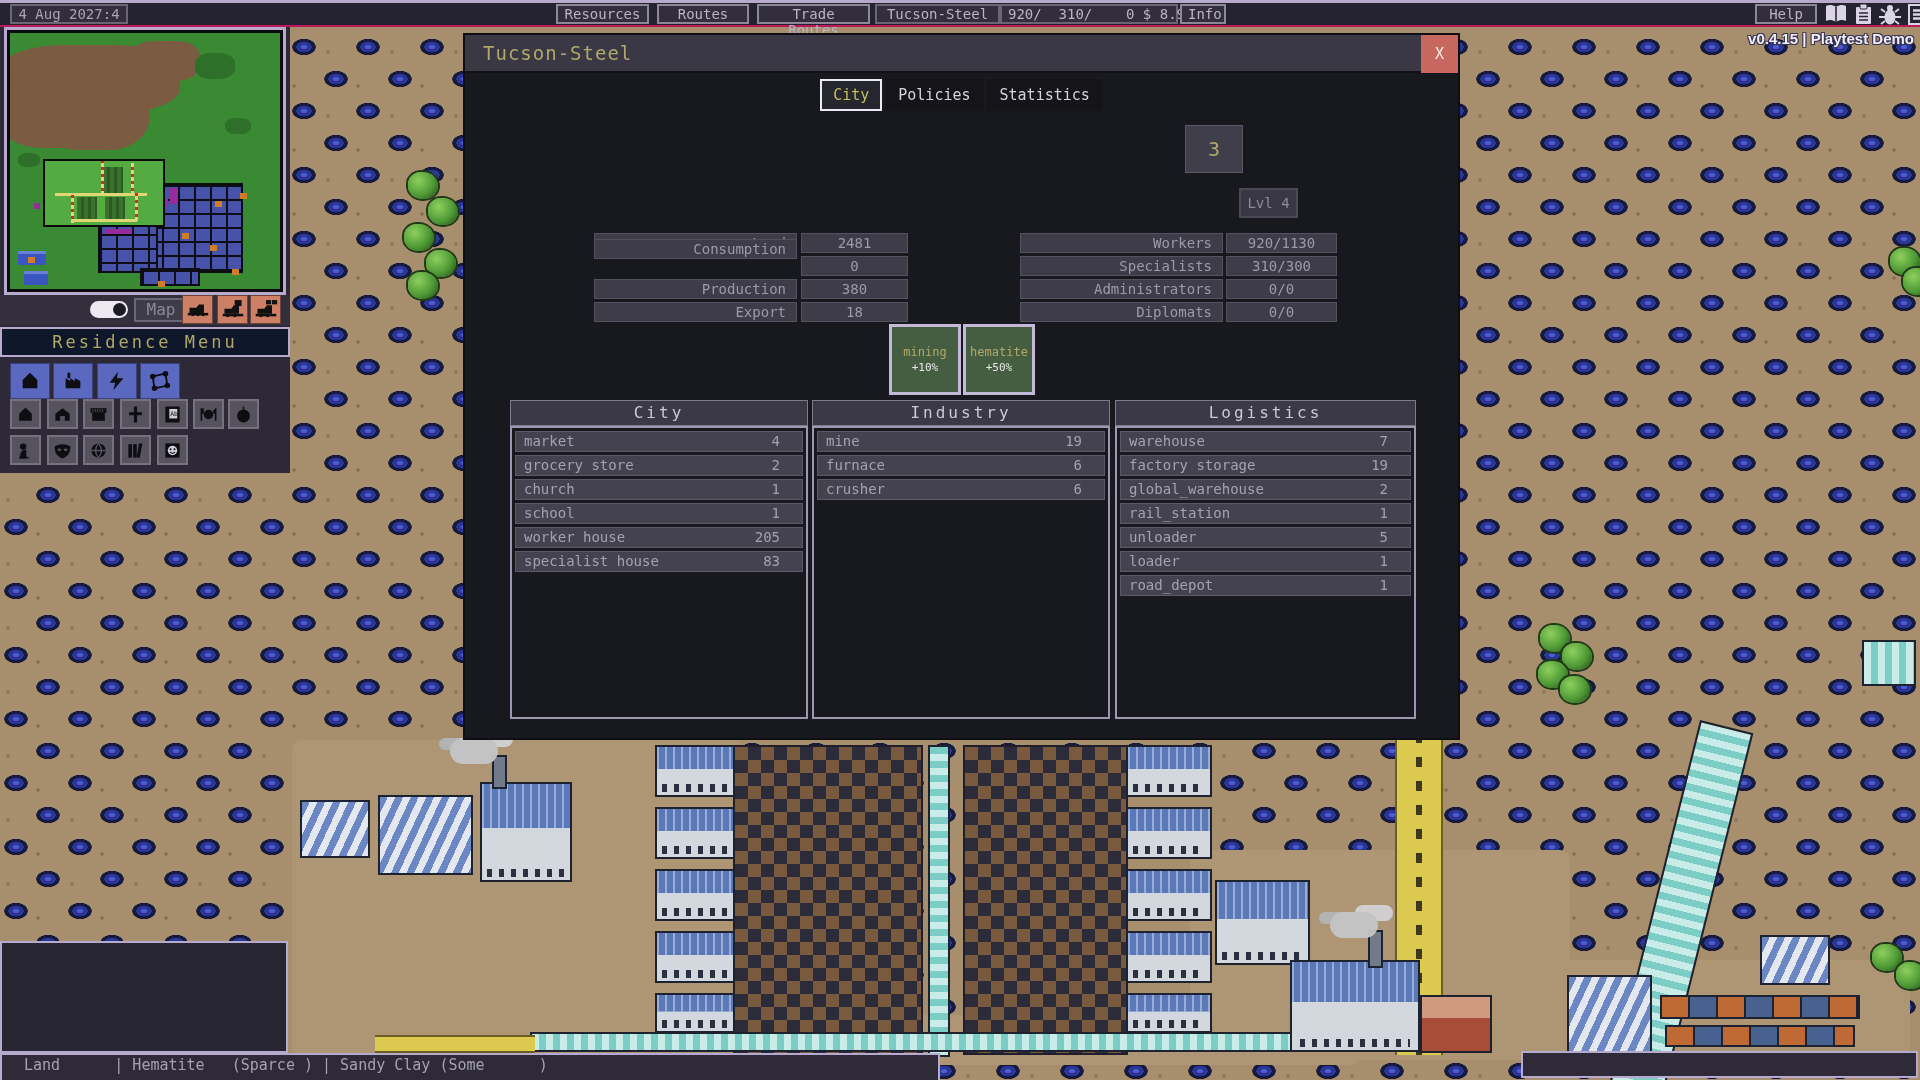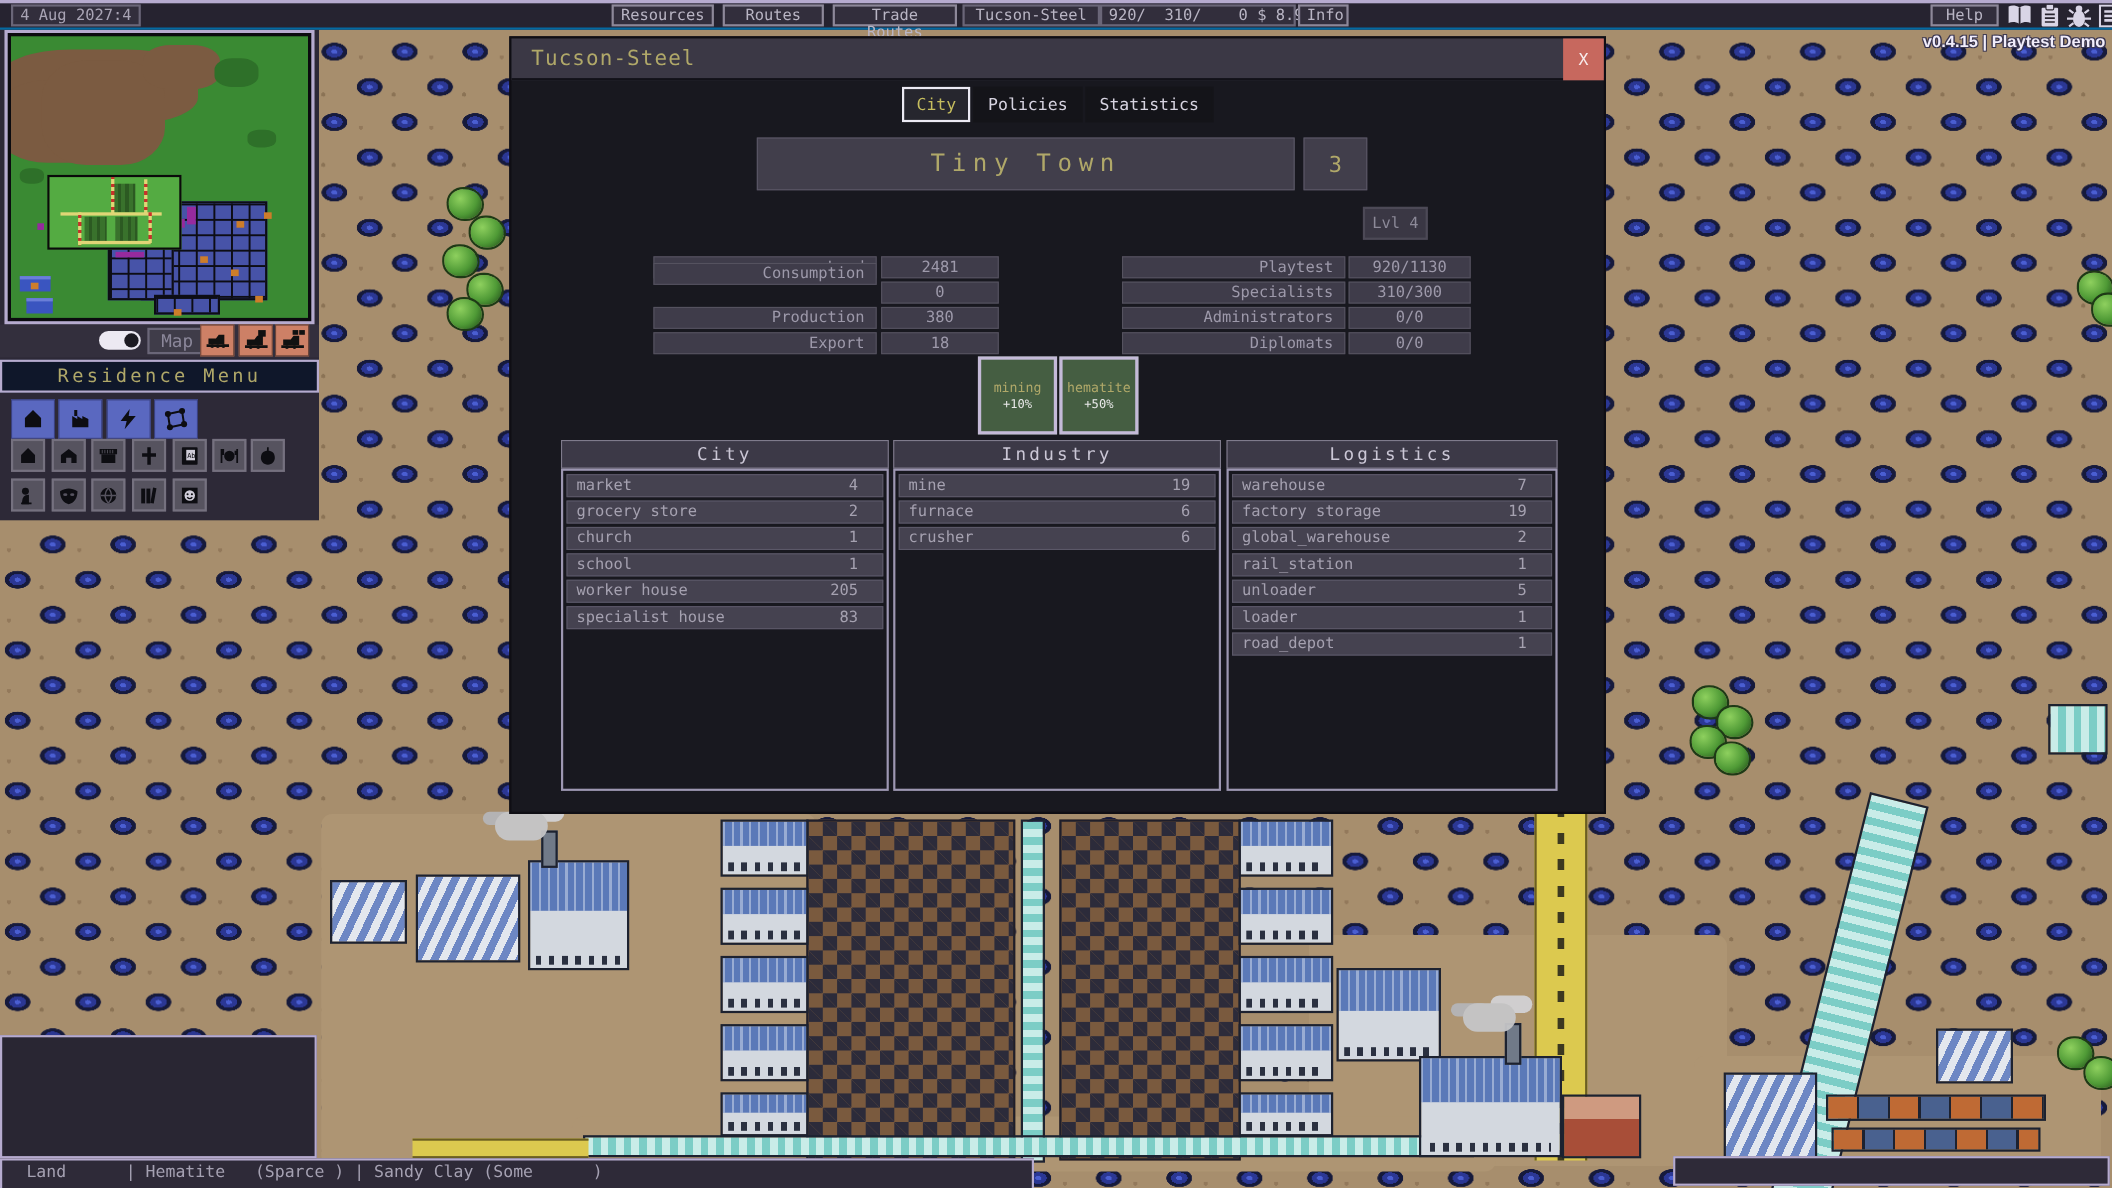--- a/index.html
+++ b/index.html
@@ -47,21 +47,21 @@
   .tree{position:absolute;z-index:3;width:30px;height:27px;border-radius:46% 54% 50% 50%;
     background:radial-gradient(circle at 35% 32%,#8ed05e,#4f9a36 55%,#2a5c1f 88%);
     box-shadow:0 0 0 2px #1e3a16}
   .controw{position:absolute;z-index:3;border:2px solid #1d2230;
     background:repeating-linear-gradient(90deg,#bf6a34 0 26px,#1d2230 26px 28px,#49618f 28px 54px,#1d2230 54px 56px)}
   .redbrick{position:absolute;z-index:3;border:2px solid #1d2230;
     background:linear-gradient(180deg,#cf9a80 0 38%,#a84e38 38% 100%)}
 
   
   #topbar{position:absolute;left:0;top:0;width:1920px;height:27px;background:#262330;
-    border-top:3px solid #b6abcf;border-bottom:2px solid #0369a1;z-index:30}
+    border-top:3px solid #b6abcf;border-bottom:2px solid #be185d;z-index:30}
   .tbtn{position:absolute;top:1px;height:20px;background:#322e3c;border:2px solid #8d8899;
     color:#b9b5c4;font-size:14px;line-height:16px;text-align:center;padding:0 6px}
   .ticons{position:absolute;top:1px;display:flex;gap:7px;align-items:center;height:20px}
   .ticons svg{display:block}
   #version{position:absolute;right:6px;top:30px;z-index:30;color:#f1edfb;
     font:bold 15px "Liberation Sans",sans-serif;
     text-shadow:1px 1px 0 #3a3650,-1px -1px 0 #3a3650,1px -1px 0 #3a3650,-1px 1px 0 #3a3650}
 
   
   #side{position:absolute;left:0;top:27px;width:290px;height:446px;background:#2d2937;z-index:20}
@@ -434,35 +434,34 @@
   <div id="dtitle">
     <span>Tucson-Steel</span>
     <div id="dclose">X</div>
   </div>
   <div id="dtabs">
     <div class="dtab active">City</div>
     <div class="dtab">Policies</div>
     <div class="dtab">Statistics</div>
   </div>
 
-  <div id="tinytown">Tiny Town</div>
   <div id="citycount">3</div>
 
   <div id="lvl">Lvl 4</div>
 
   <div class="slabel" style="left:129px;top:198px">Land</div>
   <div class="svalue" style="left:336px;top:198px">2481</div>
   <div class="slabel" style="left:129px;top:204px">Consumption</div>
   <div class="svalue" style="left:336px;top:221px">0</div>
   <div class="slabel" style="left:129px;top:244px">Production</div>
   <div class="svalue" style="left:336px;top:244px">380</div>
   <div class="slabel" style="left:129px;top:267px">Export</div>
   <div class="svalue" style="left:336px;top:267px">18</div>
 
-  <div class="slabel" style="left:555px;top:198px">Playtest</div>
+  <div class="slabel" style="left:555px;top:198px">Workers</div>
   <div class="svalue w" style="left:761px;top:198px">920/1130</div>
   <div class="slabel" style="left:555px;top:221px">Specialists</div>
   <div class="svalue w" style="left:761px;top:221px">310/300</div>
   <div class="slabel" style="left:555px;top:244px">Administrators</div>
   <div class="svalue w" style="left:761px;top:244px">0/0</div>
   <div class="slabel" style="left:555px;top:267px">Diplomats</div>
   <div class="svalue w" style="left:761px;top:267px">0/0</div>
 
   <div class="buff" style="left:424px">
     <span class="bn">mining</span>

